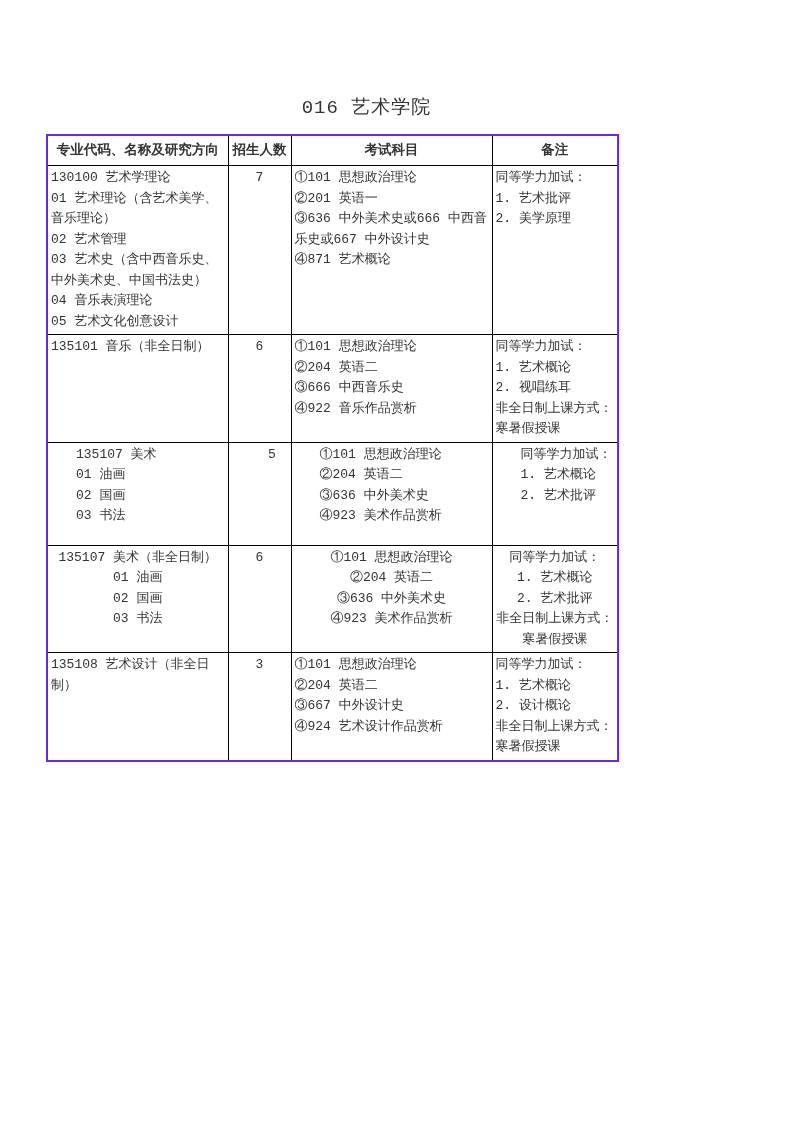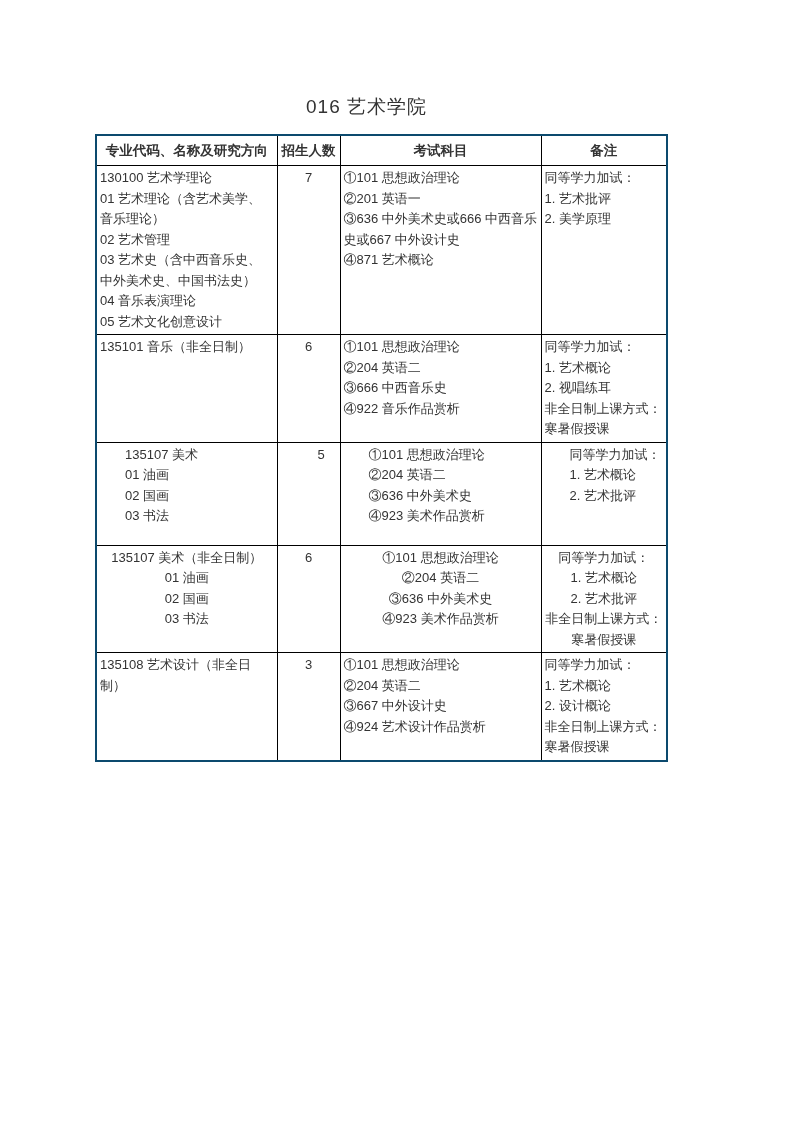--- a/index.html
+++ b/index.html
@@ -5,21 +5,21 @@
   html, body {
     margin: 0;
     padding: 0;
     background: #ffffff;
   }
   .page {
     position: relative;
     width: 733px;
     height: 1122px;
     background: #ffffff;
-    font-family: Liberation Sans, sans-serif;
+    font-family: Liberation Mono, monospace;
     color: #333333;
     overflow: hidden;
     box-sizing: border-box;
     padding-top: 94px;
   }
   .doc-title {
     margin: 0 0 14px 0;
     text-align: center;
     font-size: 19px;
     font-weight: normal;
@@ -28,25 +28,25 @@
   }
   .intro {
     margin: 0 111px 9px 113px;
     font-size: 16px;
     line-height: 23px;
     text-align: justify;
     text-indent: 2em;
     color: #333333;
   }
   table.admissions {
-    margin-left: 95px;
+    margin-left: 46px;
     width: 571px;
     border-collapse: collapse;
     table-layout: fixed;
-    border: 2px solid #0c4a6e;
+    border: 2px solid #6d28d9;
     font-size: 13px;
   }
   table.admissions th,
   table.admissions td {
     border: 1px solid #000000;
     vertical-align: top;
     padding: 2px 3px;
     line-height: 20.5px;
     overflow: hidden;
     word-break: break-all;

